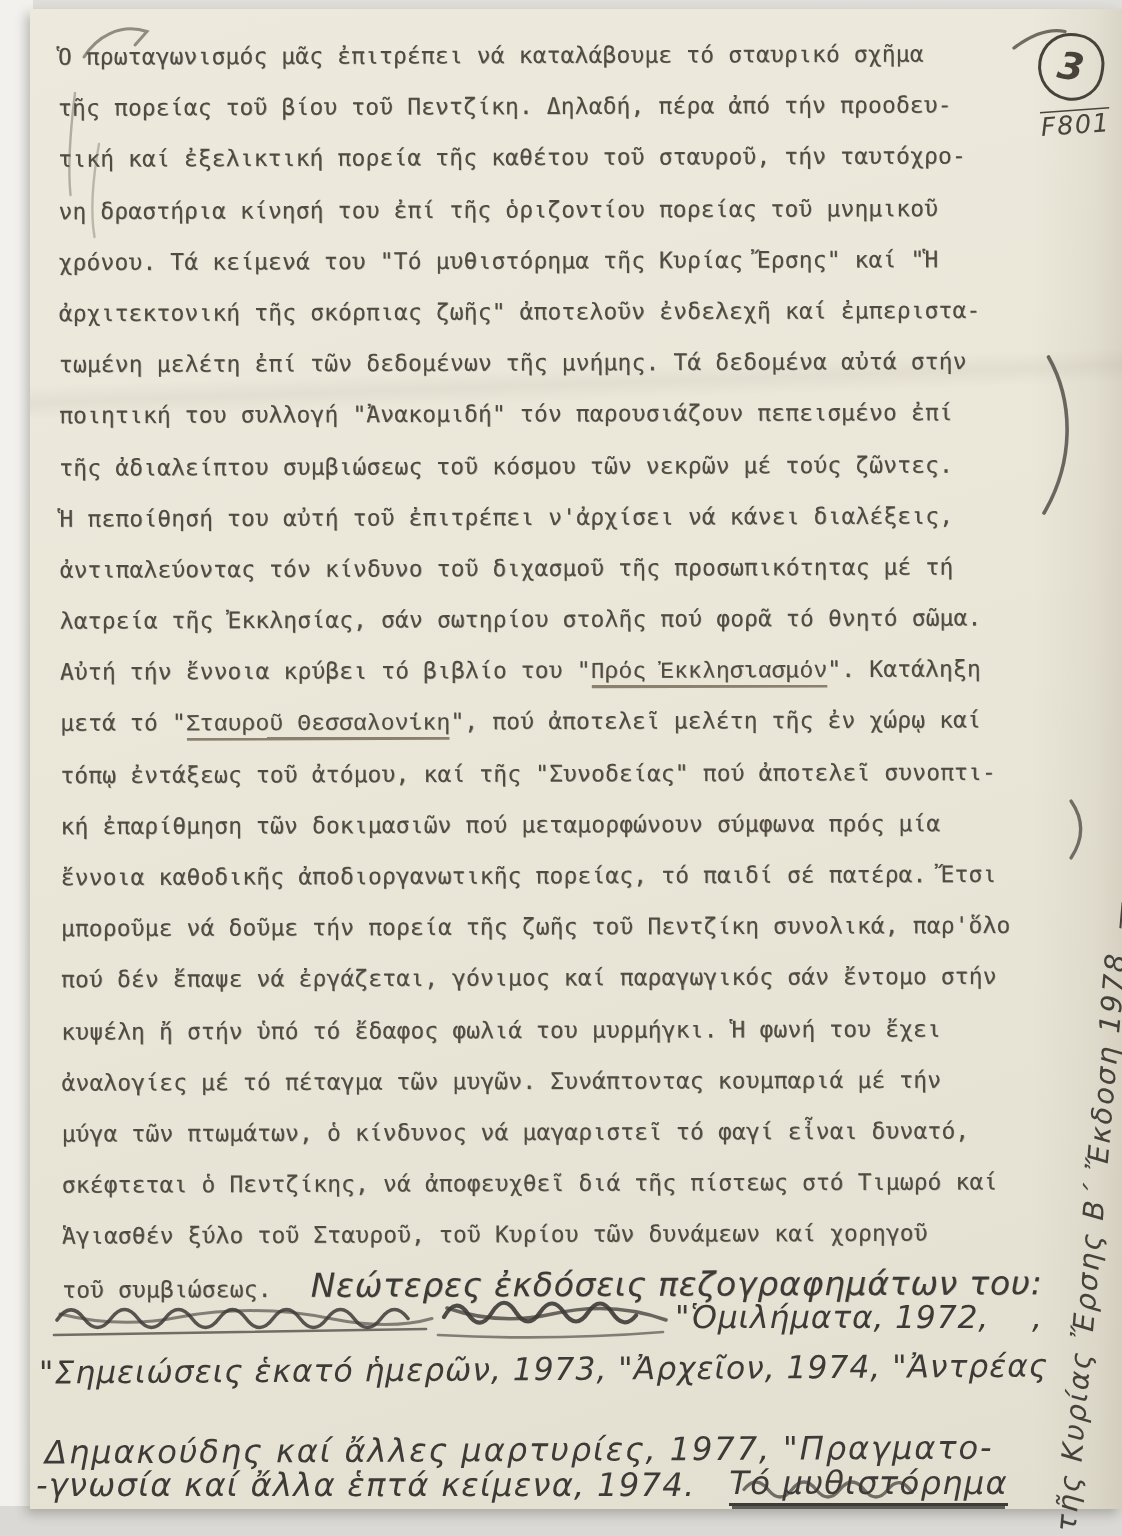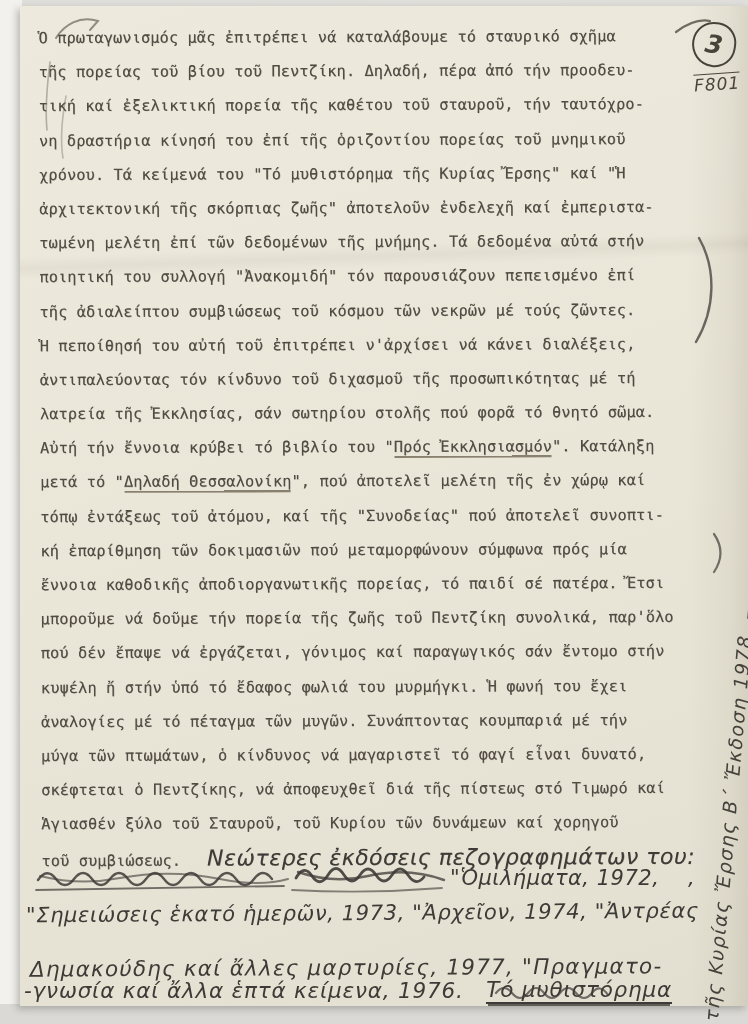--- a/index.html
+++ b/index.html
@@ -29,20 +29,21 @@
   }
   .tl{
     height:34.2px;line-height:34.2px;white-space:pre;
     font-family:"DejaVu Sans Mono","DejaVu Sans",monospace;
     font-size:15.3px;letter-spacing:0.1px;
     color:#514b43;
     text-shadow:0.4px 0.3px 0.4px rgba(81,75,67,.45);
   }
   .hand-underline{
     box-shadow:0 2.5px 0 -0.5px rgba(104,94,76,.75);
+    font-family:Liberation Mono, monospace;
   }
   .hw{
     font-family:"DejaVu Sans",sans-serif;font-style:italic;
     color:#3d3b37;white-space:pre;
   }
   .hw-intro{font-size:22px;letter-spacing:0.5px;margin-left:26px;}
   .hw-line{position:absolute;display:flex;align-items:center;}
   .hw-row2{left:34px;top:860px;}
   .hw-row2 .hw{font-size:21px;letter-spacing:0.5px;margin-left:4px;}
   .hw-row3{left:26px;top:901px;}
@@ -98,21 +99,21 @@
   <div class="tl">νη δραστήρια κίνησή του ἐπί τῆς ὁριζοντίου πορείας τοῦ μνημικοῦ</div>
   <div class="tl">χρόνου. Τά κείμενά του "Τό μυθιστόρημα τῆς Κυρίας Ἔρσης" καί "Ἡ</div>
   <div class="tl">ἀρχιτεκτονική τῆς σκόρπιας ζωῆς" ἀποτελοῦν ἐνδελεχῆ καί ἐμπεριστα-</div>
   <div class="tl">τωμένη μελέτη ἐπί τῶν δεδομένων τῆς μνήμης. Τά δεδομένα αὐτά στήν</div>
   <div class="tl">ποιητική του συλλογή "Ἀνακομιδή" τόν παρουσιάζουν πεπεισμένο ἐπί</div>
   <div class="tl">τῆς ἀδιαλείπτου συμβιώσεως τοῦ κόσμου τῶν νεκρῶν μέ τούς ζῶντες.</div>
   <div class="tl">Ἡ πεποίθησή του αὐτή τοῦ ἐπιτρέπει ν'ἀρχίσει νά κάνει διαλέξεις,</div>
   <div class="tl">ἀντιπαλεύοντας τόν κίνδυνο τοῦ διχασμοῦ τῆς προσωπικότητας μέ τή</div>
   <div class="tl">λατρεία τῆς Ἐκκλησίας, σάν σωτηρίου στολῆς πού φορᾶ τό θνητό σῶμα.</div>
   <div class="tl"><span>Αὐτή τήν ἔννοια κρύβει τό βιβλίο του "</span><span class="hand-underline">Πρός Ἐκκλησιασμόν</span><span>". Κατάληξη</span></div>
-  <div class="tl"><span>μετά τό "</span><span class="hand-underline">Δηλαδή Θεσσαλονίκη</span><span>", πού ἀποτελεῖ μελέτη τῆς ἐν χώρῳ καί</span></div>
+  <div class="tl"><span>μετά τό "</span><span class="hand-underline">Σταυροῦ Θεσσαλονίκη</span><span>", πού ἀποτελεῖ μελέτη τῆς ἐν χώρῳ καί</span></div>
   <div class="tl">τόπῳ ἐντάξεως τοῦ ἀτόμου, καί τῆς "Συνοδείας" πού ἀποτελεῖ συνοπτι-</div>
   <div class="tl">κή ἐπαρίθμηση τῶν δοκιμασιῶν πού μεταμορφώνουν σύμφωνα πρός μία</div>
   <div class="tl">ἔννοια καθοδικῆς ἀποδιοργανωτικῆς πορείας, τό παιδί σέ πατέρα. Ἔτσι</div>
   <div class="tl">μποροῦμε νά δοῦμε τήν πορεία τῆς ζωῆς τοῦ Πεντζίκη συνολικά, παρ'ὅλο</div>
   <div class="tl">πού δέν ἔπαψε νά ἐργάζεται, γόνιμος καί παραγωγικός σάν ἔντομο στήν</div>
   <div class="tl">κυψέλη ἤ στήν ὑπό τό ἔδαφος φωλιά του μυρμήγκι. Ἡ φωνή του ἔχει</div>
   <div class="tl">ἀναλογίες μέ τό πέταγμα τῶν μυγῶν. Συνάπτοντας κουμπαριά μέ τήν</div>
   <div class="tl">μύγα τῶν πτωμάτων, ὁ κίνδυνος νά μαγαριστεῖ τό φαγί εἶναι δυνατό,</div>
   <div class="tl">σκέφτεται ὁ Πεντζίκης, νά ἀποφευχθεῖ διά τῆς πίστεως στό Τιμωρό καί</div>
   <div class="tl">Ἁγιασθέν ξύλο τοῦ Σταυροῦ, τοῦ Κυρίου τῶν δυνάμεων καί χορηγοῦ</div>
@@ -135,21 +136,21 @@
 
 <div class="hw-line hw-row3">
   <span class="hw">"Σημειώσεις ἑκατό ἡμερῶν, 1973, "Ἀρχεῖον, 1974, "Ἀντρέας</span>
 </div>
 
 <div class="hw-line hw-row4">
   <span class="hw">Δημακούδης καί ἄλλες μαρτυρίες, 1977, "Πραγματο-</span>
 </div>
 
 <div class="hw-line hw-row5">
-  <span class="hw">-γνωσία καί ἄλλα ἑπτά κείμενα, 1976. </span>
+  <span class="hw">-γνωσία καί ἄλλα ἑπτά κείμενα, 1974. </span>
     <span class="hw hw-title"><span>Τό μυθιστόρημα</span><svg width="120" height="24" viewBox="0 0 120 24">
         <path d="M2,14 q8,-10 16,0 q8,10 16,0 q8,-10 16,0 q8,10 16,0 q8,-10 16,0 q8,10 16,0 q8,-10 16,2" fill="none" stroke="#3d3b37" stroke-width="2.2" opacity="0.7" stroke-linecap="round"></path>
       </svg></span>
 </div>
 
 <div class="margin-note">τῆς Κυρίας Ἔρσης Β΄ Ἔκδοση 1978. —</div>
 
 <div class="page-circle">
     <span>3</span>
   </div>

